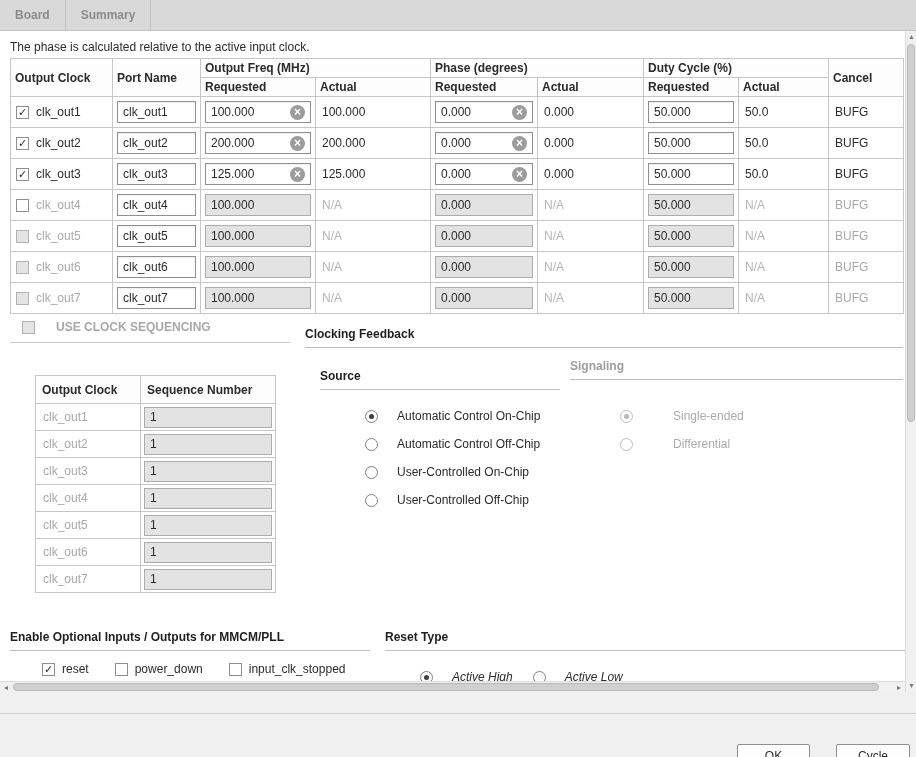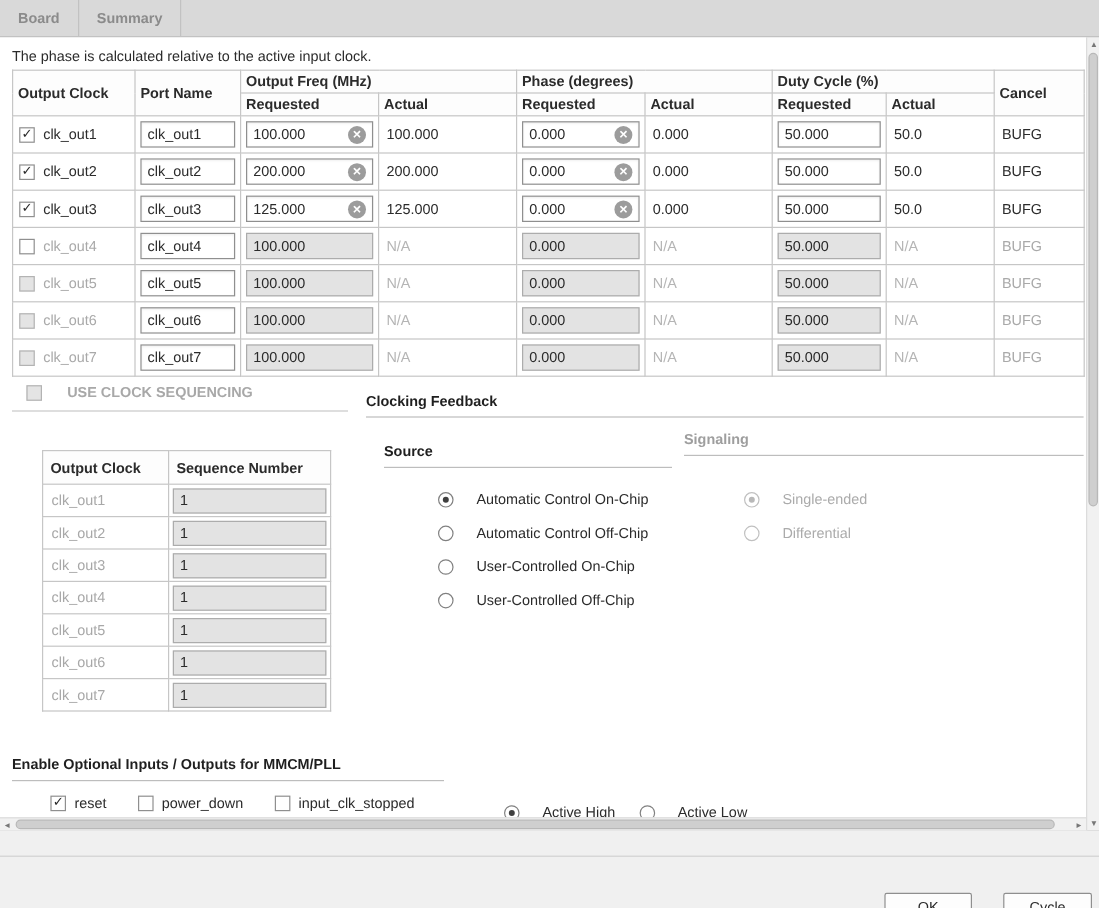--- a/index.html
+++ b/index.html
@@ -51,28 +51,28 @@
   .sig-title { top:328px; left:570px; width:333px; color:#9e9e9e; }
   .radio-col { position:absolute; display:flex; flex-direction:column; gap:15px; }
   .src-col { left:365px; top:379px; }
   .sig-col { left:620px; top:379px; }
   .ritem { display:flex; align-items:flex-end; gap:19px; height:13px; cursor:default; }
   .radio { flex:0 0 auto; width:13px; height:13px; border:1px solid #808080; border-radius:50%; background:#fff; position:relative; }
   .radio.sel::after { content:""; position:absolute; top:3px; left:3px; right:3px; bottom:3px; border-radius:50%; background:#3f3f3f; }
   .radio.disr { border-color:#c0c0c0; }
   .radio.disr.sel::after { background:#b8b8b8; }
   .rtext { color:#2b2b2b; }
-  .rtext.gray { color:#ababab; }
+  .rtext.gray { color:#ababab;margin-left:21px; }
 
   
   .opt-title { top:599px; left:10px; width:360px; }
   .rt-title  { top:599px; left:385px; width:520px; }
   .opt-checks { position:absolute; top:631px; left:42px; display:flex; gap:26px; }
   .citem { display:flex; align-items:center; gap:7px; height:14px; cursor:default; }
-  .rt-radios { position:absolute; top:640px; left:420px; display:flex; gap:20px; }
+  .rt-radios { position:absolute; top:640px; left:420px; display:flex; gap:20px;font-style:italic; }
 
   
   .vscroll { position:absolute; top:31px; left:905px; width:11px; height:661px; background:#f1f1f1; border-left:1px solid #dcdcdc; }
   .hscroll { position:absolute; top:681px; left:0; width:905px; height:11px; background:#f1f1f1; border-top:1px solid #dcdcdc; z-index:5; }
   .arr { position:absolute; color:#777; font-size:8px; line-height:11px; text-align:center; }
   .vscroll .arr { width:11px; height:12px; left:0; }
   .vscroll .up { top:0; }
   .vscroll .down { bottom:0; }
   .hscroll .arr { width:12px; height:11px; top:0; }
   .hscroll .left { left:0; }
@@ -504,20 +504,21 @@
       <label class="citem">
         <span class="cb"></span>
         <span>power_down</span>
       </label>
       <label class="citem">
         <span class="cb"></span>
         <span>input_clk_stopped</span>
       </label>
     </div>
 
+    <div class="sect-title rt-title">Reset Type</div>
     <div class="rt-radios">
       <label class="ritem">
         <span class="radio sel"></span>
         <span class="rtext">Active High</span>
       </label>
       <label class="ritem">
         <span class="radio"></span>
         <span class="rtext">Active Low</span>
       </label>
     </div>

